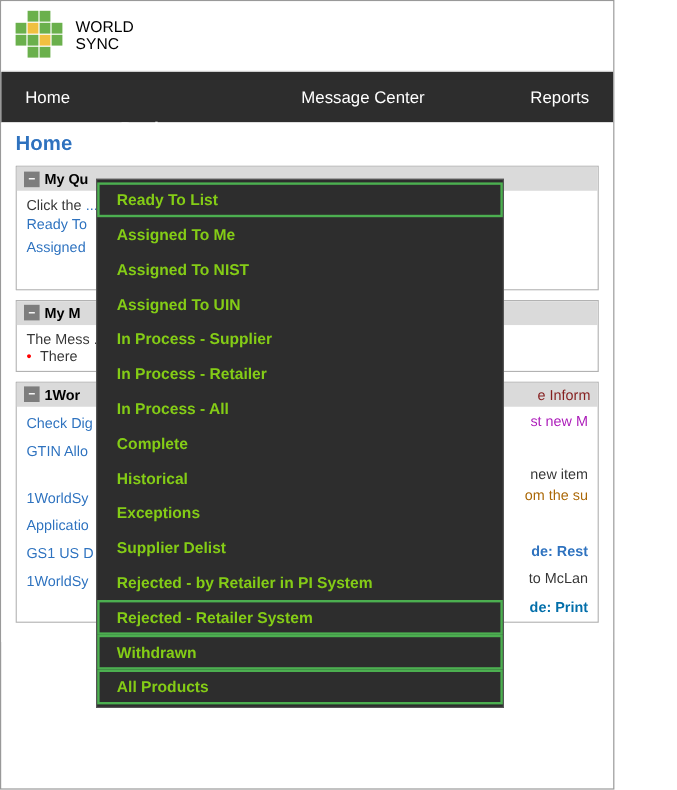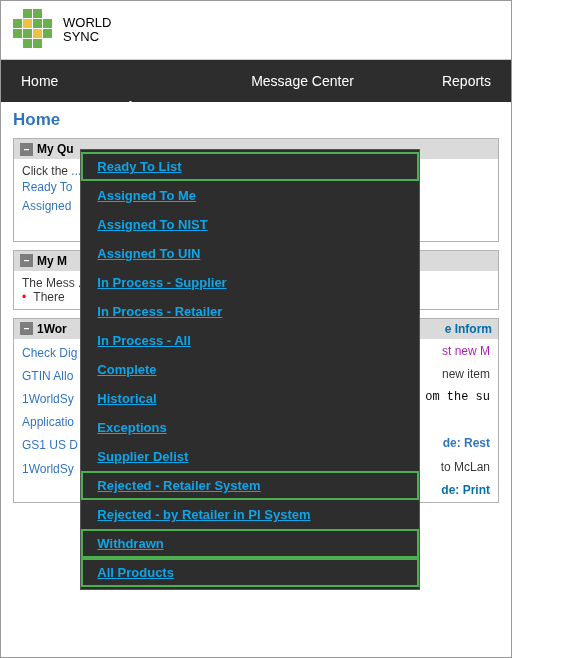--- a/index.html
+++ b/index.html
@@ -64,26 +64,25 @@
       left: 0;
       z-index: 100;
     }
     .dropdown-menu {
       background: #2d2d2d;
       min-width: 340px;
       border: 1px solid #555;
       padding: 2px 0;
     }
     .dropdown-item {
-      color: #0ea5e9;
+      color: #84cc16;
       padding: 7px 16px;
       cursor: pointer;
       font-size: 13px;
       white-space: nowrap;
-      text-decoration: underline;
     }
     .dropdown-item.highlighted {
       border: 2px solid #4caf50;
       padding: 5px 14px;
     }
     .page-title {
       font-size: 17px;
       font-weight: bold;
       color: #2d6db5;
       margin-bottom: 8px;
@@ -212,23 +211,23 @@
           <div class="dropdown-item">In Process - All</div>
 
           <div class="dropdown-item">Complete</div>
 
           <div class="dropdown-item">Historical</div>
 
           <div class="dropdown-item">Exceptions</div>
 
           <div class="dropdown-item">Supplier Delist</div>
 
+          <div class="dropdown-item">Rejected - by Retailer in PI System</div>
+
           <div class="dropdown-item highlighted">Rejected - Retailer System</div>
-
-          <div class="dropdown-item">Rejected - by Retailer in PI System</div>
 
           <div class="dropdown-item highlighted">Withdrawn</div>
 
           <div class="dropdown-item highlighted">All Products</div>
 
         </div>
       </div>
     </div>
     <div class="nav-item" style="flex:1; justify-content:center;">
       <span>Message Center</span>
@@ -284,35 +283,35 @@
           <span class="bullet-red">•</span>
           <span>There</span>
         </div>
       </div>
     </div>
 
     <div class="section-box">
       <div class="section-header">
         <span class="collapse-icon">–</span>
         <span>1Wor</span>
-        <span style="margin-left:auto; color:#0369a1; font-weight:bold; font-size:12px;">e Inform</span>
+        <span style="margin-left:auto; color:#7f1d1d; font-weight:normal; font-size:12px;">e Inform</span>
       </div>
       <div class="section-body">
         <div style="display:flex; gap:4px; flex-direction:column;">
           <div style="display:flex; justify-content:space-between;">
             <a class="link">Check Dig</a>
             <span style="color:#a21caf;">st new M</span>
           </div>
           <div style="display:flex; justify-content:space-between;">
             <a class="link">GTIN Allo</a>
-            <span style="color:#333;">new item</span>
+            <span style="color:#333;margin-top:21px;">new item</span>
           </div>
           <div style="display:flex; justify-content:space-between;">
             <a class="link">1WorldSy</a>
-            <span style="color:#000000;font-family:Liberation Mono, monospace;">om the su</span>
+            <span style="color:#a16207;">om the su</span>
           </div>
           <div style="display:flex;">
             <a class="link">Applicatio</a>
           </div>
           <div style="display:flex; justify-content:space-between;">
             <a class="link">GS1 US D</a>
             <span style="color:#2d6db5; font-weight:bold;">de: Rest</span>
           </div>
           <div style="display:flex; justify-content:space-between;">
             <a class="link">1WorldSy</a>

